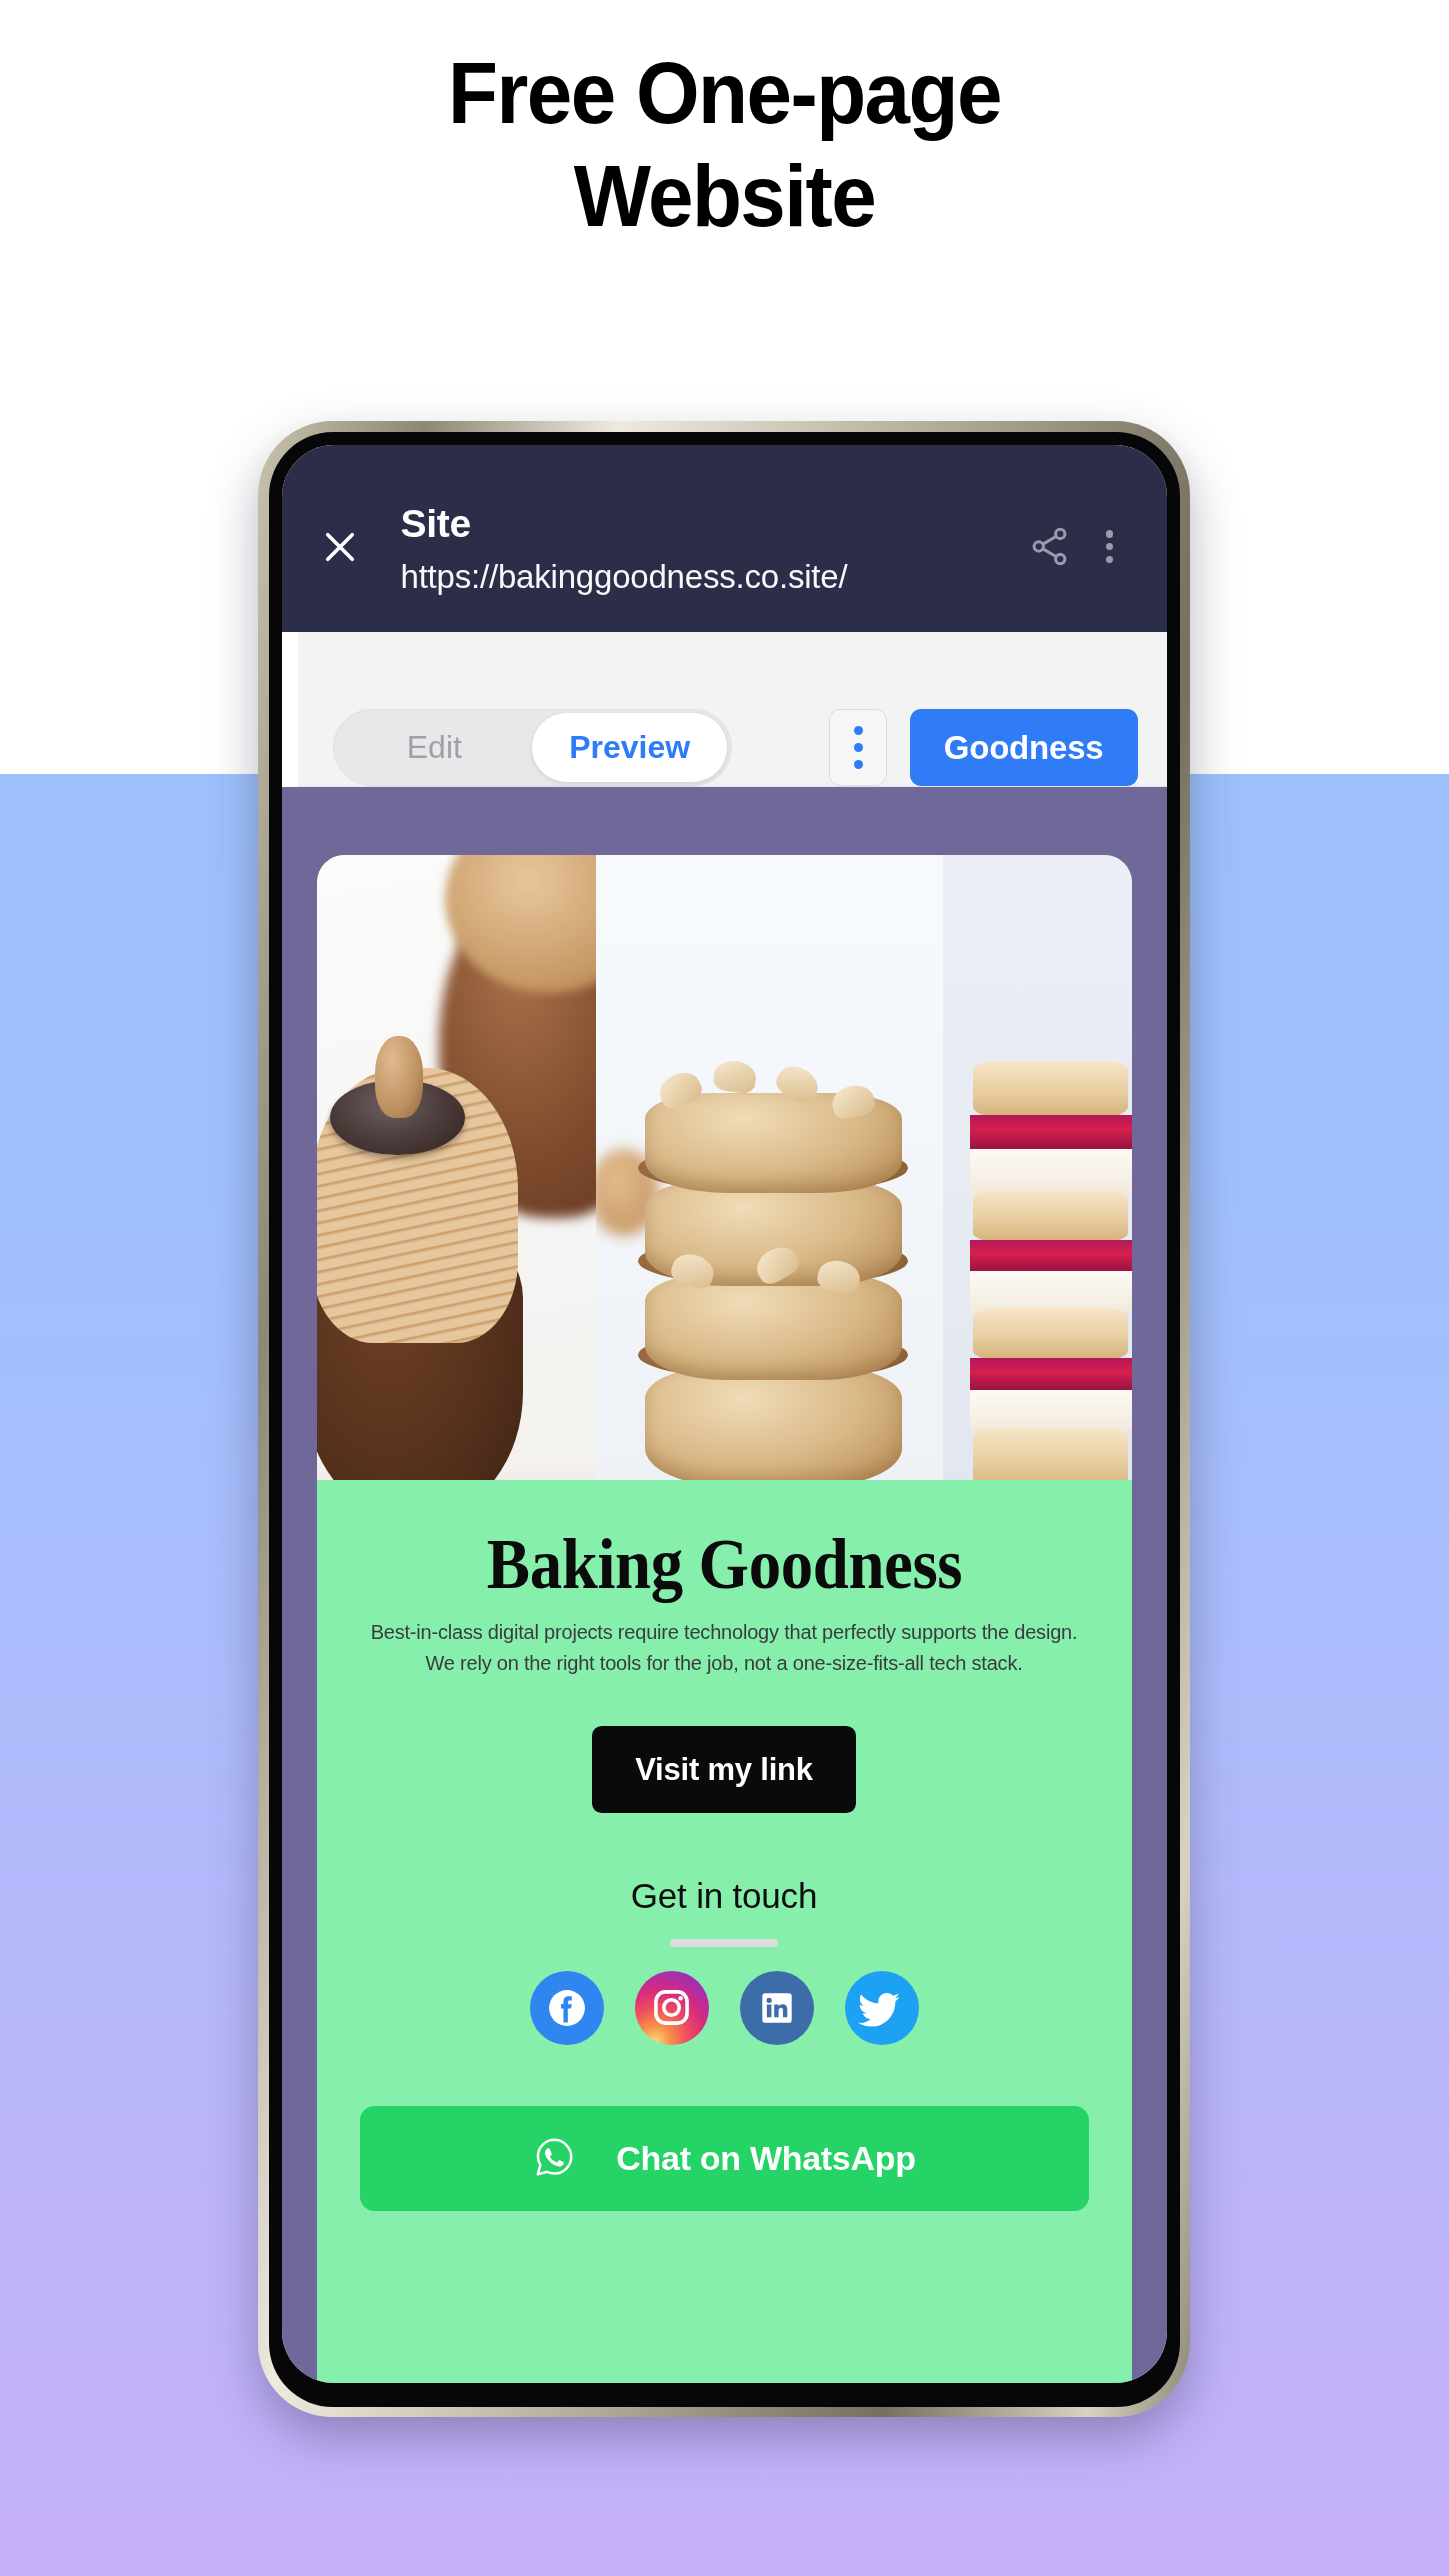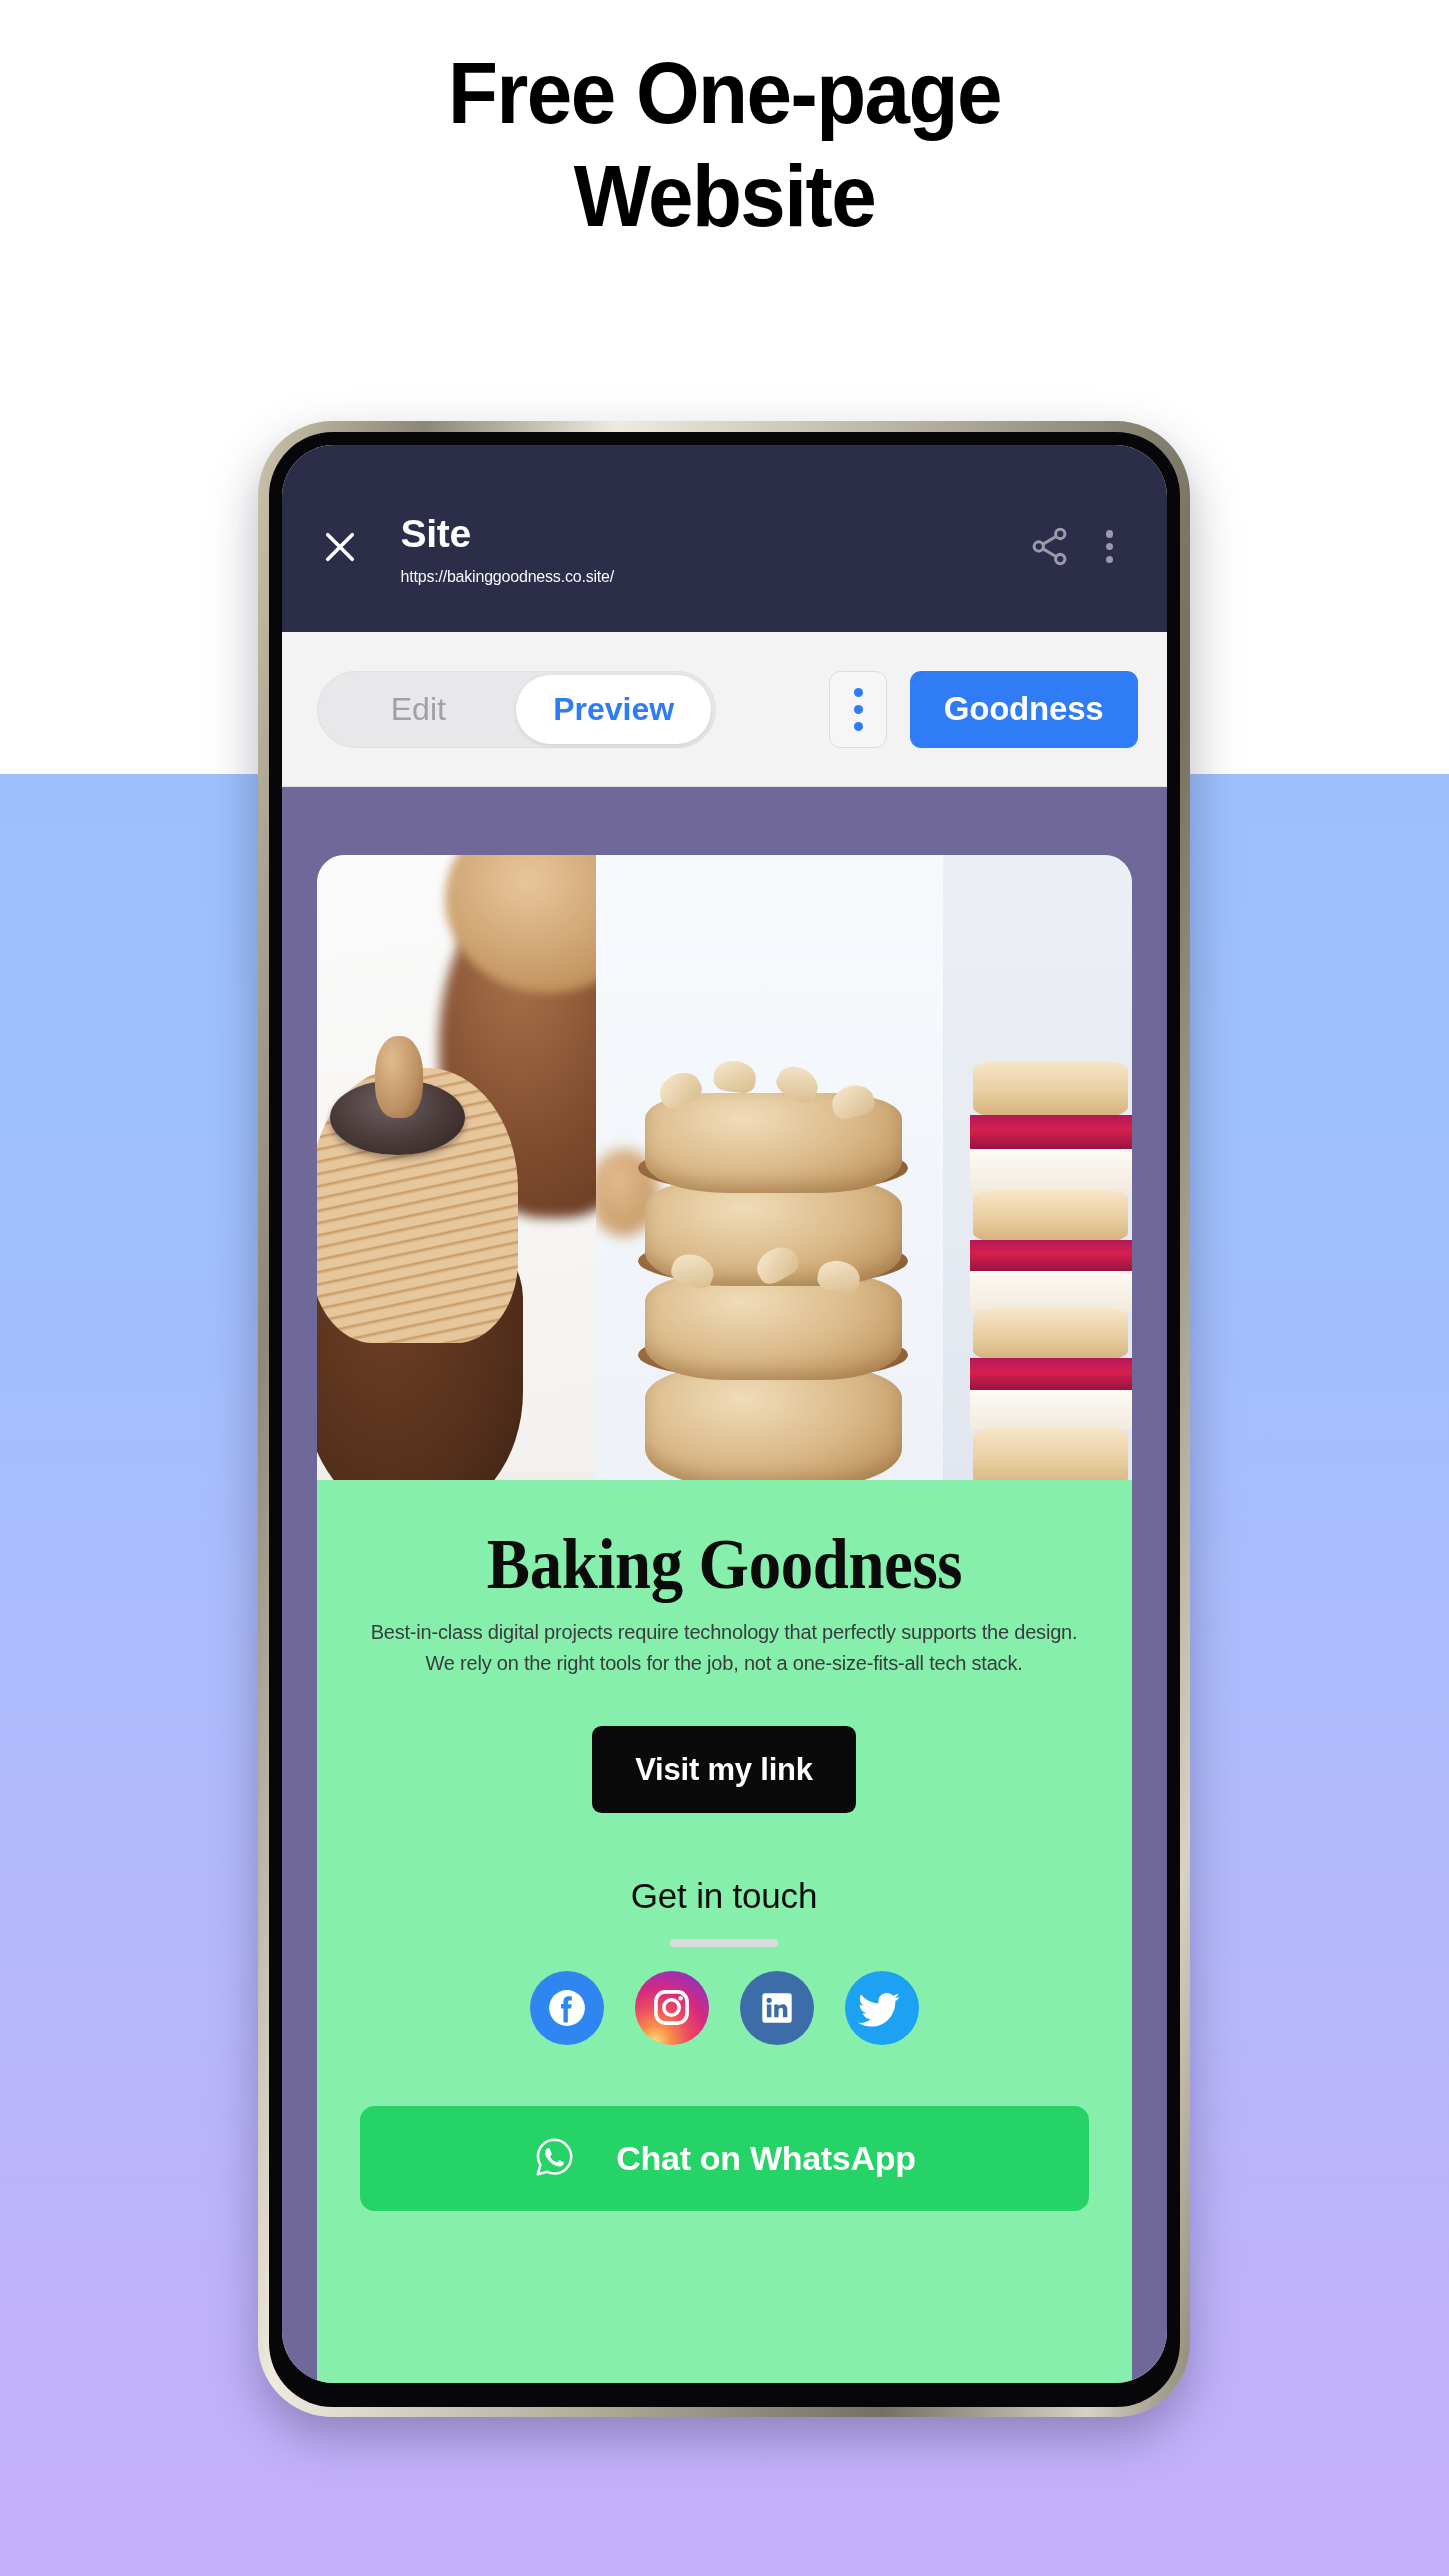--- a/index.html
+++ b/index.html
@@ -89,21 +89,21 @@
   }
   #site-title {
     color: #ffffff;
     font-size: 39px;
     font-weight: bold;
     letter-spacing: -0.3px;
     line-height: 1.1;
   }
   #site-url {
     color: #ffffff;
-    font-size: 16px;
+    font-size: 33px;
     font-weight: normal;
     margin-top: 12px;
     letter-spacing: -0.2px;
     opacity: 0.97;
   }
   .appbar-action {
     width: 60px; height: 60px;
     display: flex; align-items: center; justify-content: center;
     flex: 0 0 auto;
   }
@@ -113,23 +113,24 @@
     background: #9a9aab;
     display: block;
   }
 
   
   #toolbar {
     position: relative;
     height: 155px;
     background: #f3f3f4;
     display: flex;
-    align-items: center;
+    align-items: flex-end;
     padding: 0 29px 0 35px;
     border-bottom: 0.8px solid #e3e3e5;
+    margin-left: 16px;
   }
   #mode-switch {
     display: flex;
     align-items: center;
     background: #e8e8ea;
     border: 0.8px solid #e0e0e3;
     border-radius: 48px;
     height: 77px;
     width: 399px;
     padding: 3.2px;

